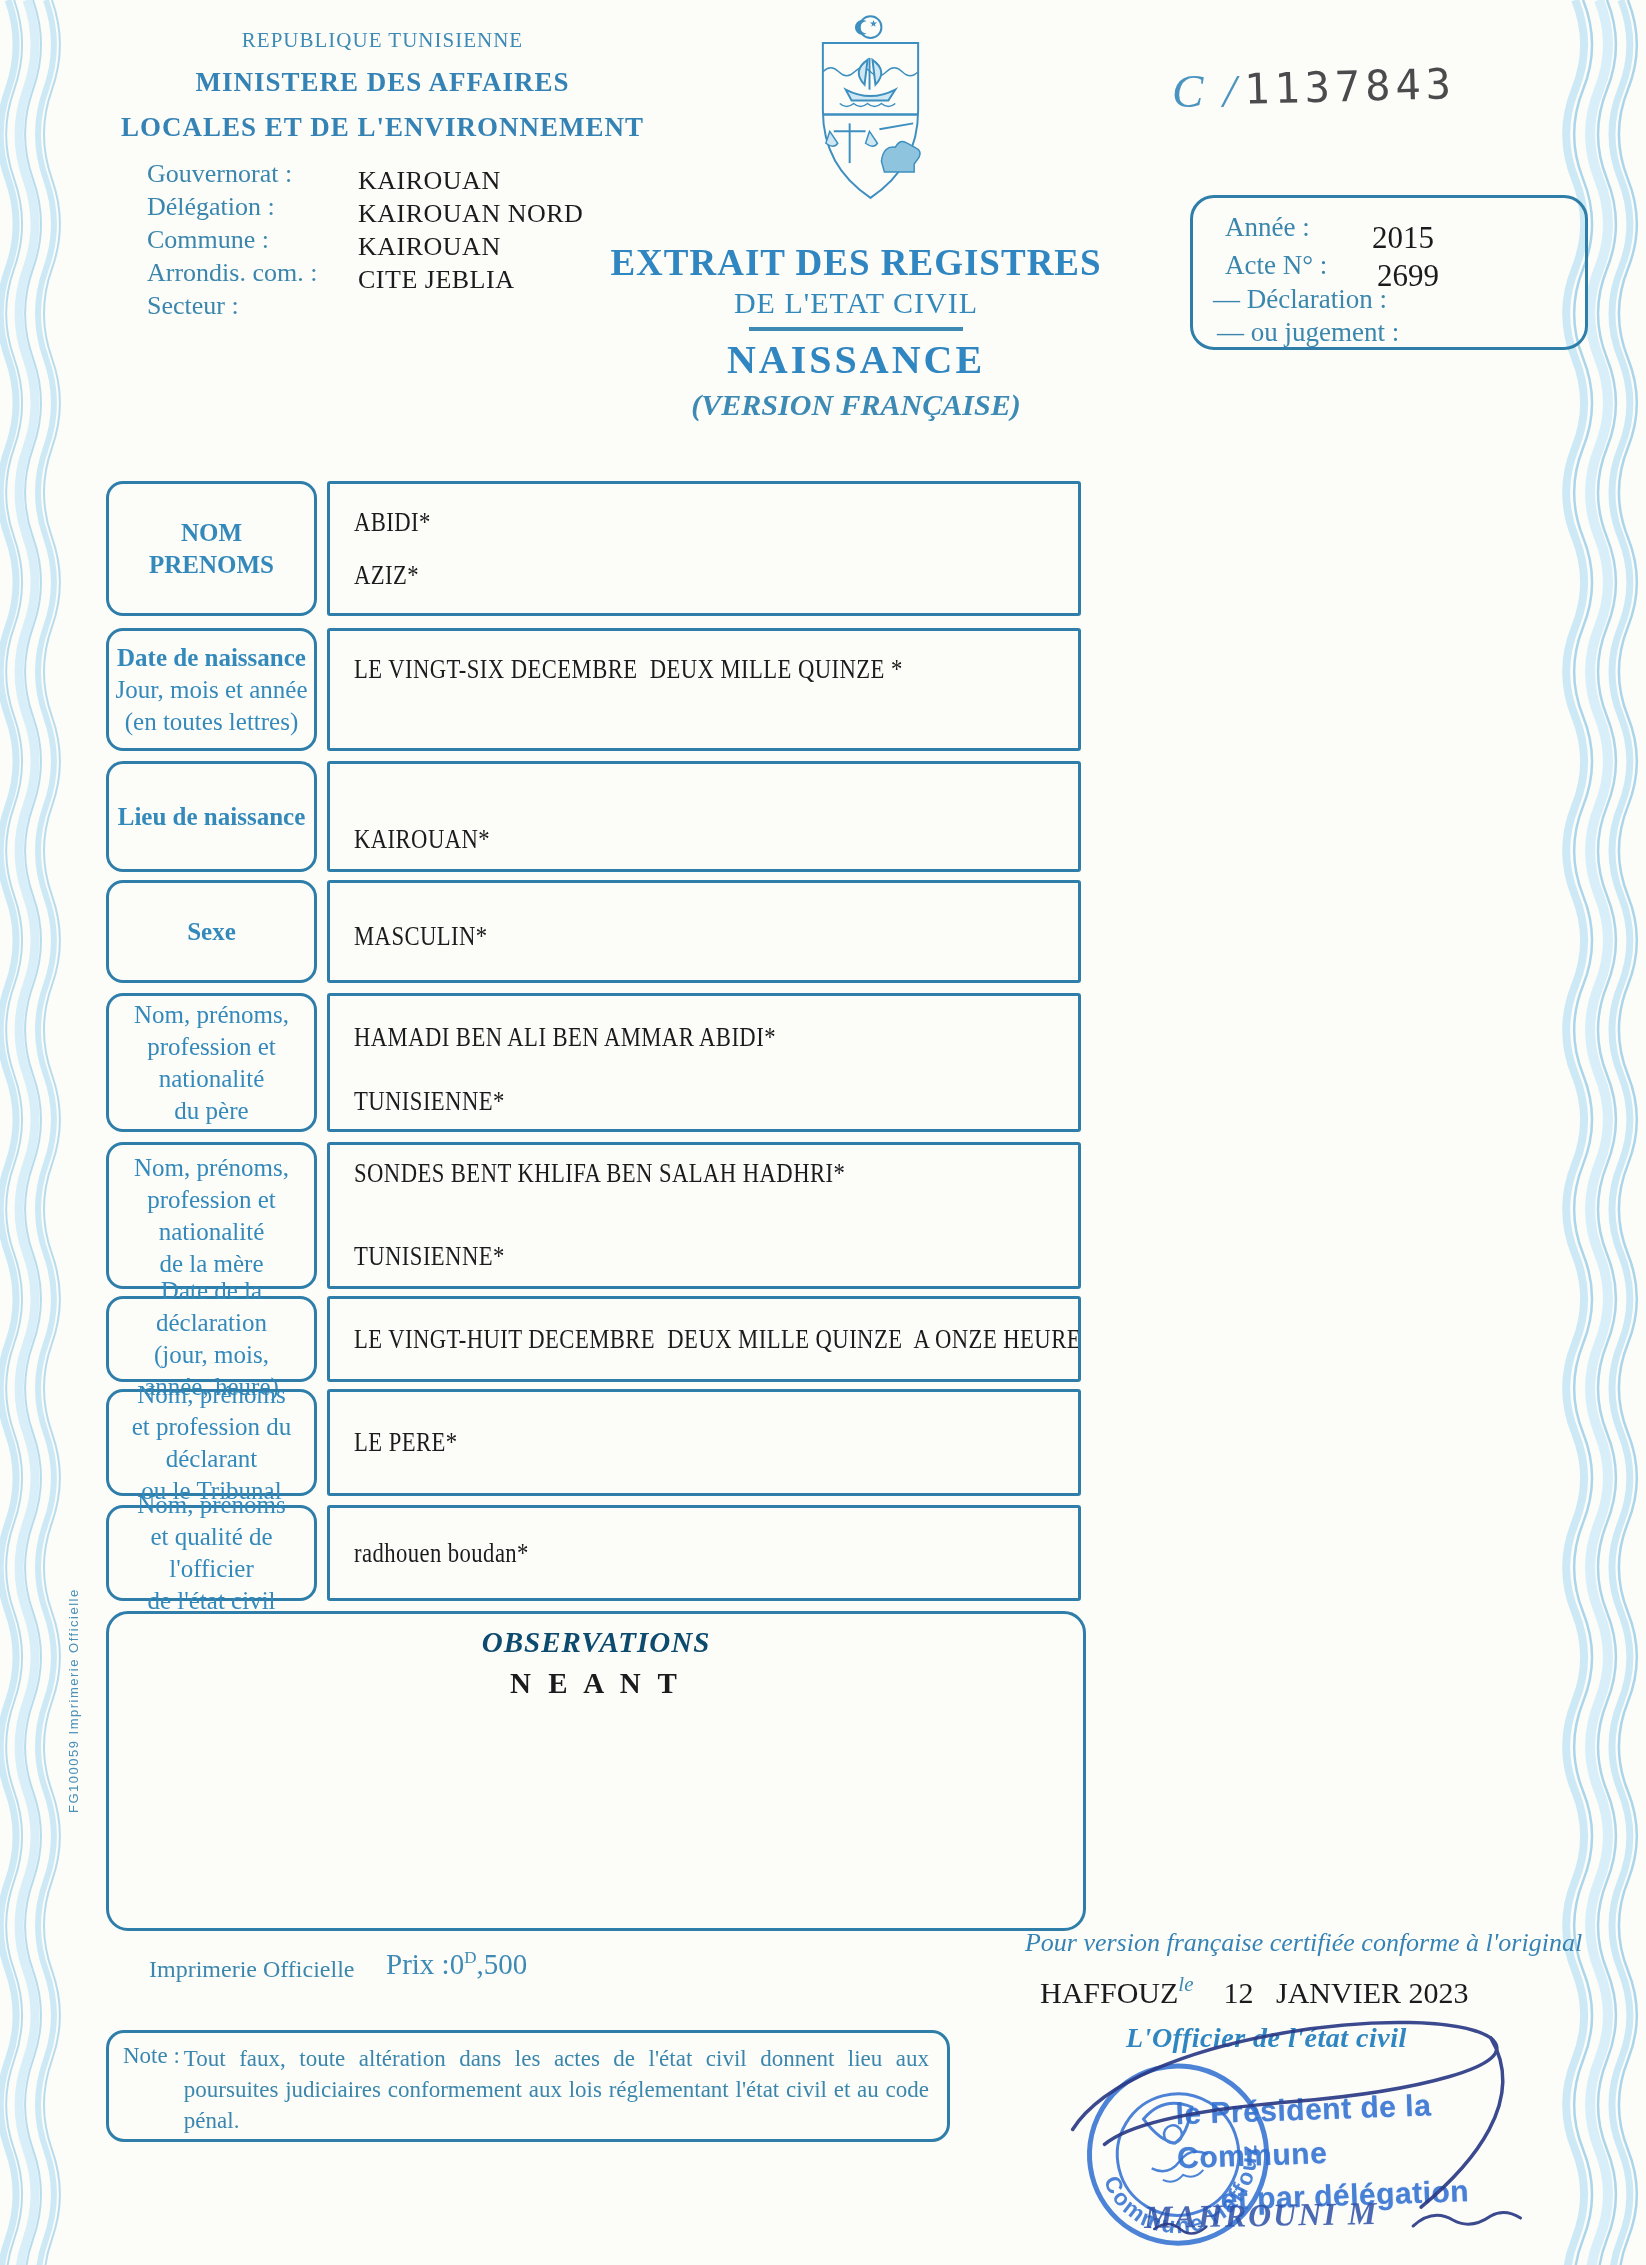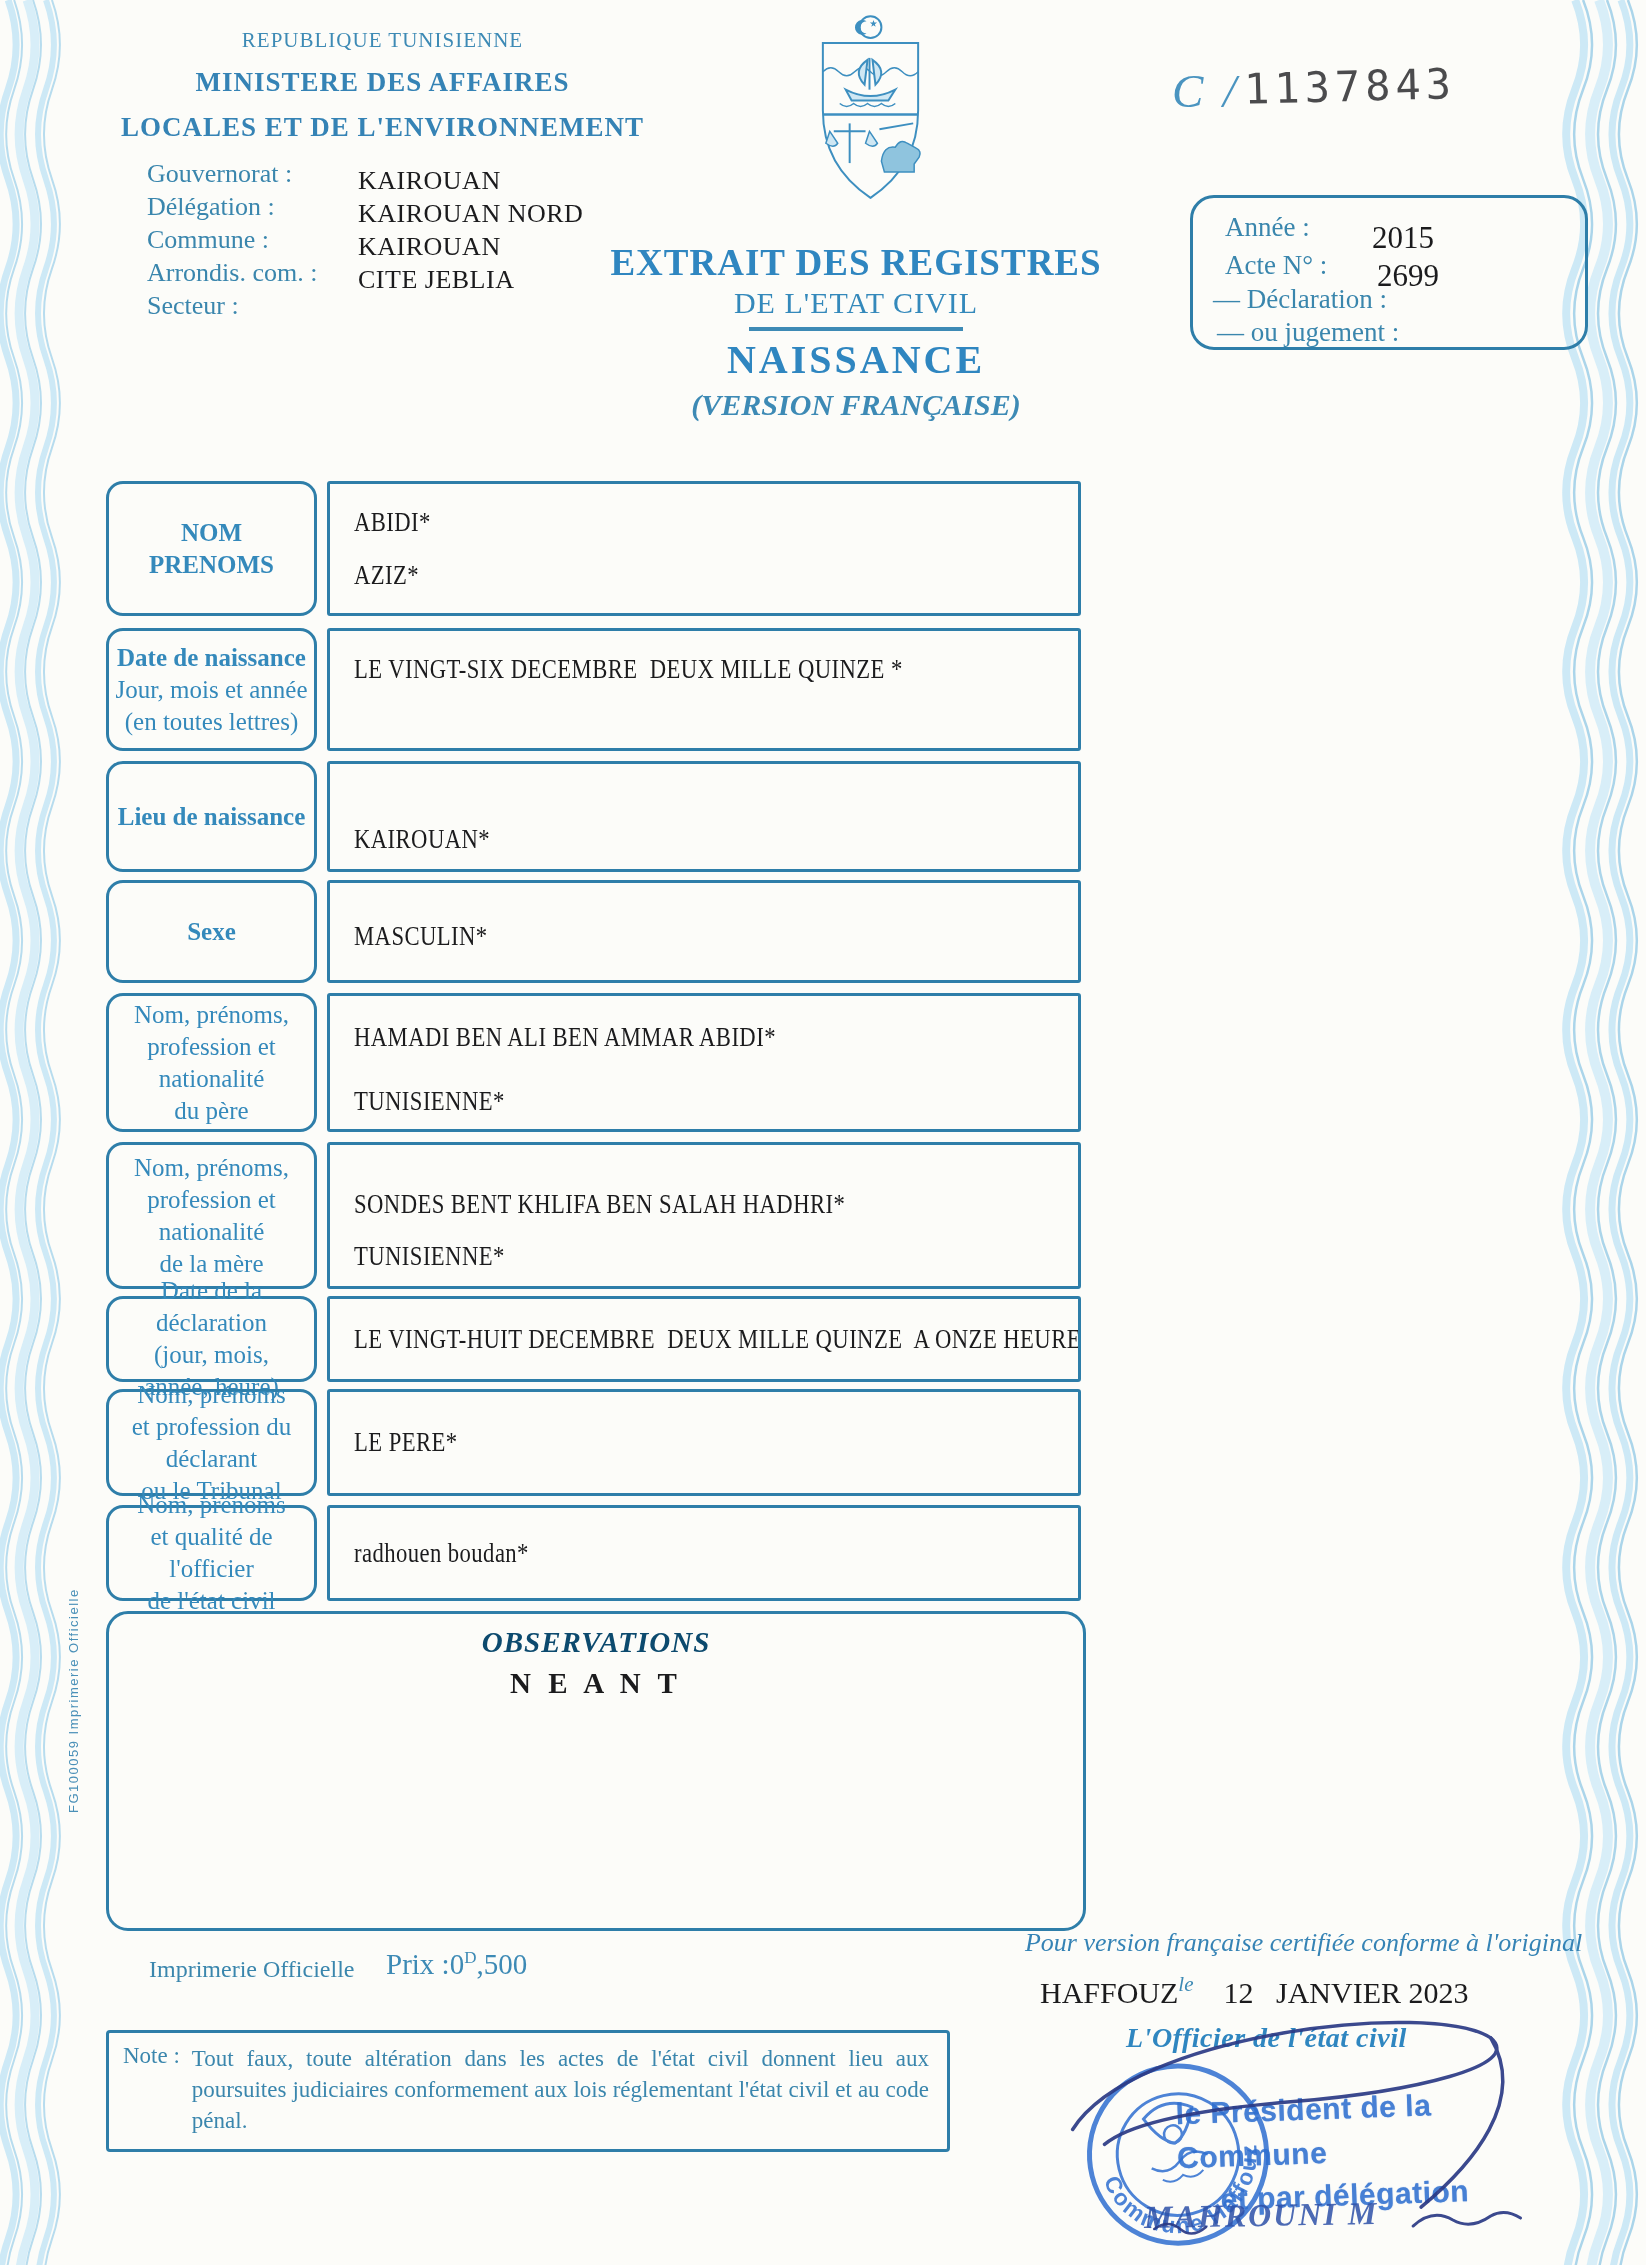--- a/index.html
+++ b/index.html
@@ -54,41 +54,41 @@
   .trow{display:flex;align-items:stretch}
   .lbox{flex:none;width:211px;border:3px solid var(--border);border-radius:17px;display:flex;flex-direction:column;justify-content:center;text-align:center;color:var(--accent);font-size:25px;line-height:1.28;padding:2px 4px}
   .lbox .b{font-weight:bold}
   .vbox{flex:1;margin-left:10px;border:3px solid var(--border);border-radius:3px;display:flex;flex-direction:column;padding-left:24px;overflow:hidden}
   .vtxt{font-size:27px;color:var(--ink);white-space:pre;letter-spacing:0.5px;transform:scaleX(.84);transform-origin:0 50%}
   .r1{height:135px;margin-bottom:12px}.r1 .vbox{justify-content:center;gap:22px}
   .r2{height:123px;margin-bottom:10px}.r2 .vbox{justify-content:flex-start;padding-top:23px}
   .r3{height:111px;margin-bottom:8px}.r3 .vbox{justify-content:flex-end;padding-bottom:14px}
   .r4{height:103px;margin-bottom:10px}.r4 .vbox{justify-content:center;padding-top:10px}
   .r5{height:139px;margin-bottom:10px}.r5 .vbox{justify-content:space-between;padding-top:26px;padding-bottom:12px}
-  .r6{height:147px;margin-bottom:7px}.r6 .vbox{justify-content:space-between;padding-top:44px;padding-bottom:14px}
+  .r6{height:147px;margin-bottom:7px}.r6 .vbox{justify-content:space-between;padding-top:13px;padding-bottom:14px}
   .r7{height:86px;margin-bottom:7px}.r7 .vbox{justify-content:center}
   .r8{height:107px;margin-bottom:9px}.r8 .vbox{justify-content:center}
   .r9{height:96px;margin-bottom:9px}.r9 .vbox{justify-content:center}
 
   
   .obs{position:absolute;left:106px;top:1611px;width:980px;height:320px;border:3px solid var(--border);border-radius:22px;text-align:center}
   .obs .ot{margin-top:12px;font-size:29px;font-weight:bold;font-style:italic;color:#0c4a6e;letter-spacing:1px}
   .obs .ov{margin-top:8px;font-size:29px;font-weight:bold;color:var(--ink);letter-spacing:5px}
 
   
   .sidecode{position:absolute;left:66px;top:1813px;transform:rotate(-90deg);transform-origin:0 0;font-family:"Liberation Sans",sans-serif;font-size:13px;color:#4a90b8;letter-spacing:1.5px;white-space:nowrap}
   .imprim{position:absolute;left:149px;top:1956px;font-size:24px;color:var(--label)}
   .prix{position:absolute;left:386px;top:1948px;font-size:29px;color:#3d8ab5}
   .prix sup{font-size:17px}
   .certif{position:absolute;left:1015px;top:1928px;width:577px;text-align:center;font-size:26px;font-style:italic;color:#3583b5}
   .placedate{position:absolute;left:1040px;top:1972px;font-size:30px;color:var(--ink);white-space:pre}
   .placedate .sup{font-size:21px;color:#3d8ab5;font-style:italic;vertical-align:12px}
   .offtitle{position:absolute;left:1126px;top:2022px;font-size:28px;font-weight:bold;font-style:italic;color:#2f86c0;letter-spacing:0.5px}
 
-  .note{position:absolute;left:106px;top:2030px;width:844px;border:3px solid var(--border);border-radius:4px;padding:10px 18px 13px 14px;display:flex;gap:12px}
+  .note{position:absolute;left:106px;top:2030px;width:844px;border:3px solid var(--border);border-radius:18px;padding:10px 18px 3px 14px;display:flex;gap:4px}
   .note .nl{flex:none;font-size:23px;color:var(--label);white-space:nowrap}
   .note .nt{flex:1;font-size:23px;line-height:1.35;color:var(--label);text-align:justify}
 
   
   .pres-stamp{position:absolute;left:1177px;top:2086px;width:358px;transform:rotate(-2deg);color:var(--stamp);font-family:"Liberation Sans",sans-serif;font-weight:bold;font-size:30px;line-height:1.45;opacity:.88;letter-spacing:0.5px;text-shadow:0 0 1px rgba(47,111,208,.6)}
   .pres-stamp .l2{margin-left:42px}
   .signame{position:absolute;left:1144px;top:2197px;transform:rotate(-1deg);font-size:32px;font-weight:bold;font-style:italic;color:#2e51a8;letter-spacing:2px;opacity:.85}
 </style>
 </head>
 <body>

